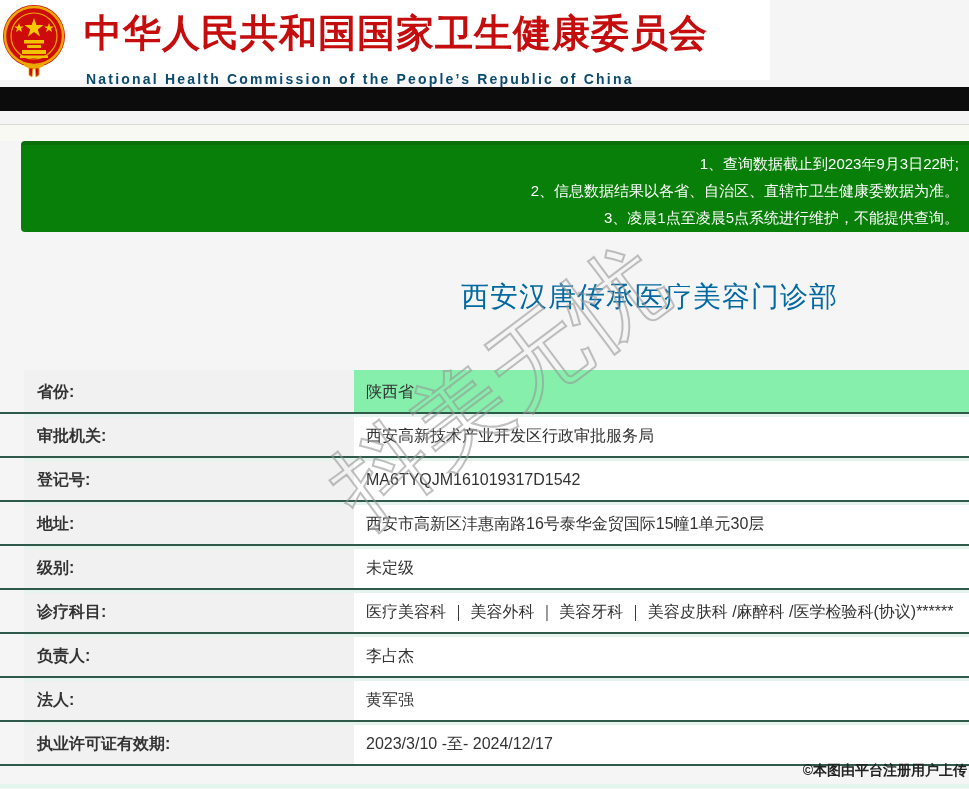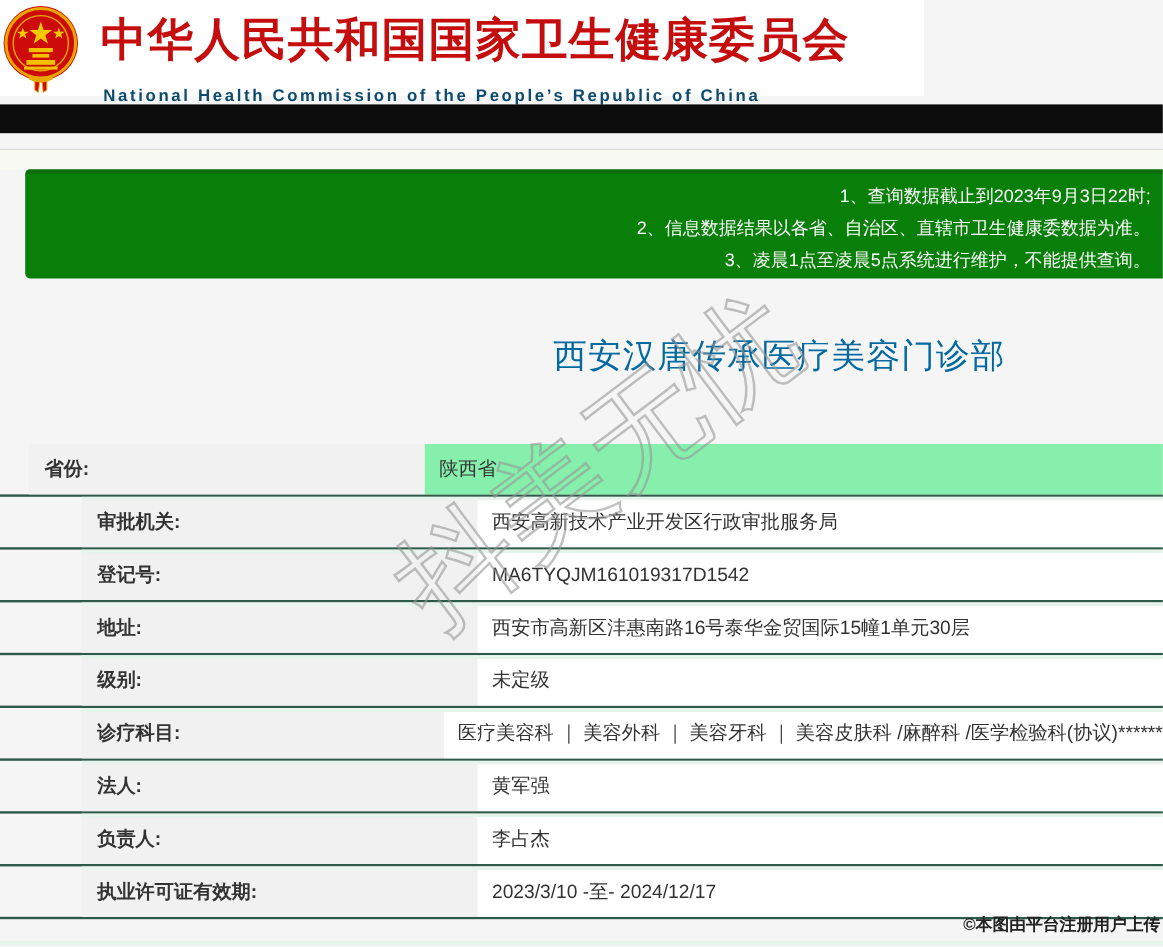--- a/index.html
+++ b/index.html
@@ -72,21 +72,21 @@
     display:flex; height:44px; border-bottom:2px solid #2f594a;padding-left:24px;
   }
   .row .lbl {
     width:330px; background:#f1f1f1; padding-left:13px;
     font-size:16px; font-weight:bold; line-height:44px; white-space:nowrap;
   }
   .row .val {
     flex:1; background:#86efac; padding-left:12px;
     font-size:16px; line-height:44px; white-space:nowrap;
   }
-  .row + .row .lbl { background:linear-gradient(#e5f4ec 0 3px, #f1f1f1 3px);margin-left:44px; }
+  .row + .row .lbl { background:linear-gradient(#e5f4ec 0 3px, #f1f1f1 3px); }
   .row + .row .val { background:linear-gradient(#e5f4ec 0 3px, #ffffff 3px); }
   .table-bottom-strip {
     position:absolute; left:0; top:784px; width:969px; height:4px;
     background:#e5f4ec;
   }
   
   .upload-note {
     position:absolute; right:2px; top:762px; z-index:60;
     font-size:14px; font-weight:bold; color:#222; white-space:nowrap;
   }
@@ -149,26 +149,26 @@
     </div>
     <div class="row">
       <div class="lbl">级别:</div>
       <div class="val">未定级</div>
     </div>
     <div class="row">
       <div class="lbl">诊疗科目:</div>
       <div class="val">医疗美容科 ｜ 美容外科 ｜ 美容牙科 ｜ 美容皮肤科 /麻醉科 /医学检验科(协议)******</div>
     </div>
     <div class="row">
+      <div class="lbl">负责人:</div>
+      <div class="val">李占杰</div>
+    </div>
+    <div class="row">
       <div class="lbl">法人:</div>
       <div class="val">黄军强</div>
-    </div>
-    <div class="row">
-      <div class="lbl">负责人:</div>
-      <div class="val">李占杰</div>
     </div>
     <div class="row">
       <div class="lbl">执业许可证有效期:</div>
       <div class="val">2023/3/10 -至- 2024/12/17</div>
     </div>
 </div>
 <div class="table-bottom-strip"></div>
 
 <div class="upload-note">©本图由平台注册用户上传</div>
 

